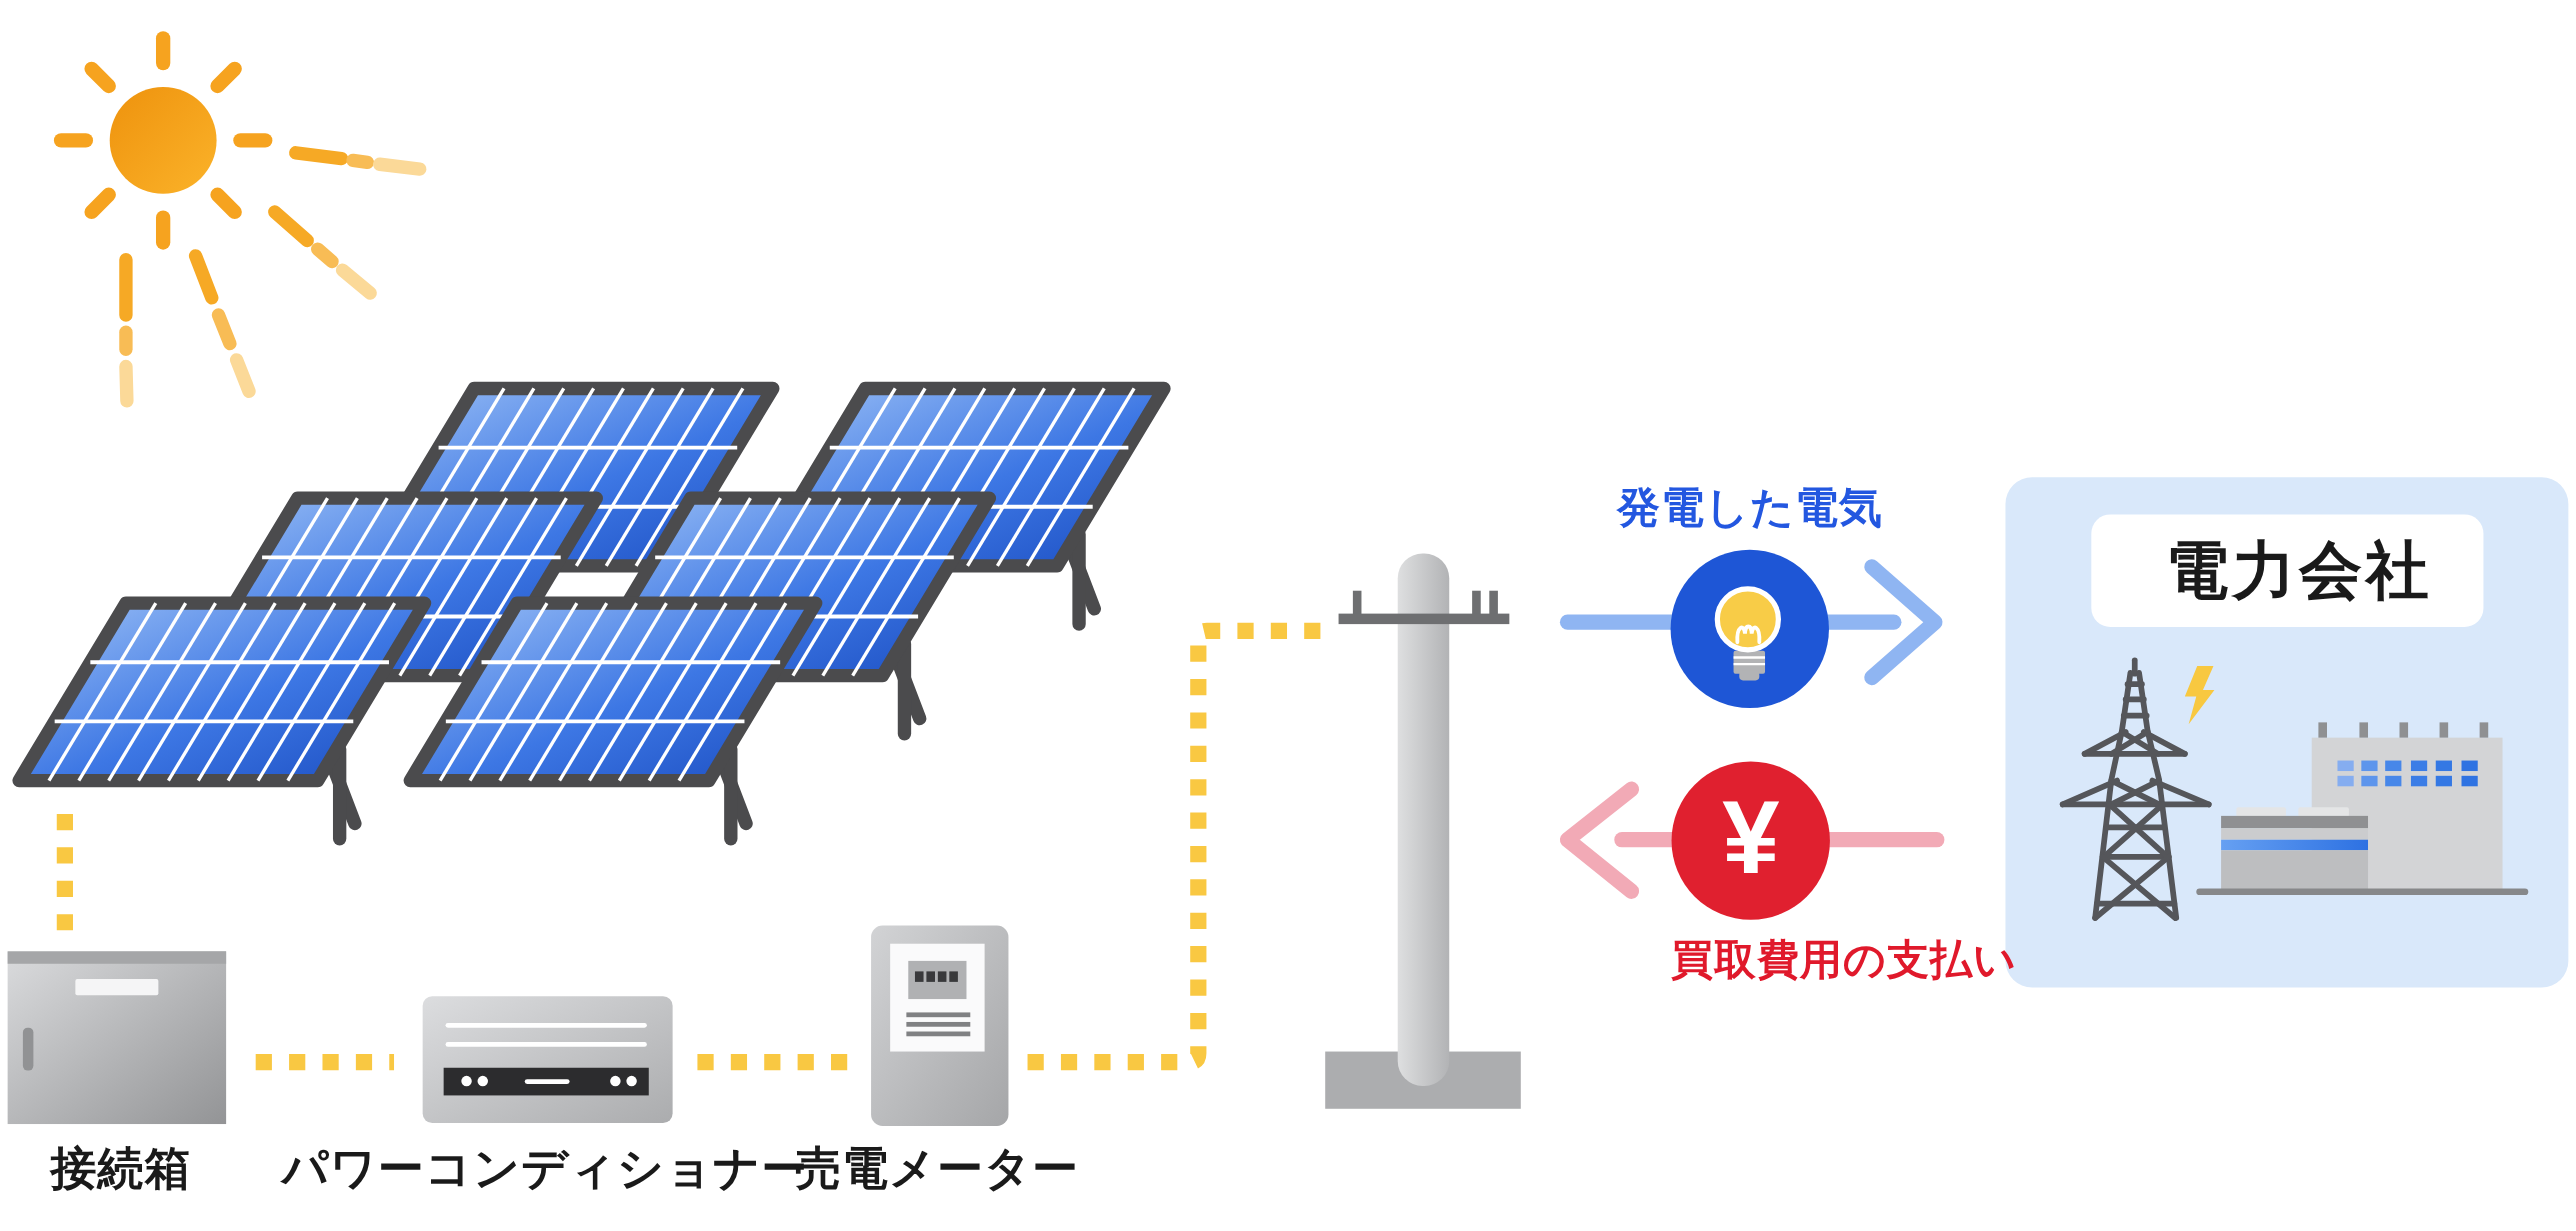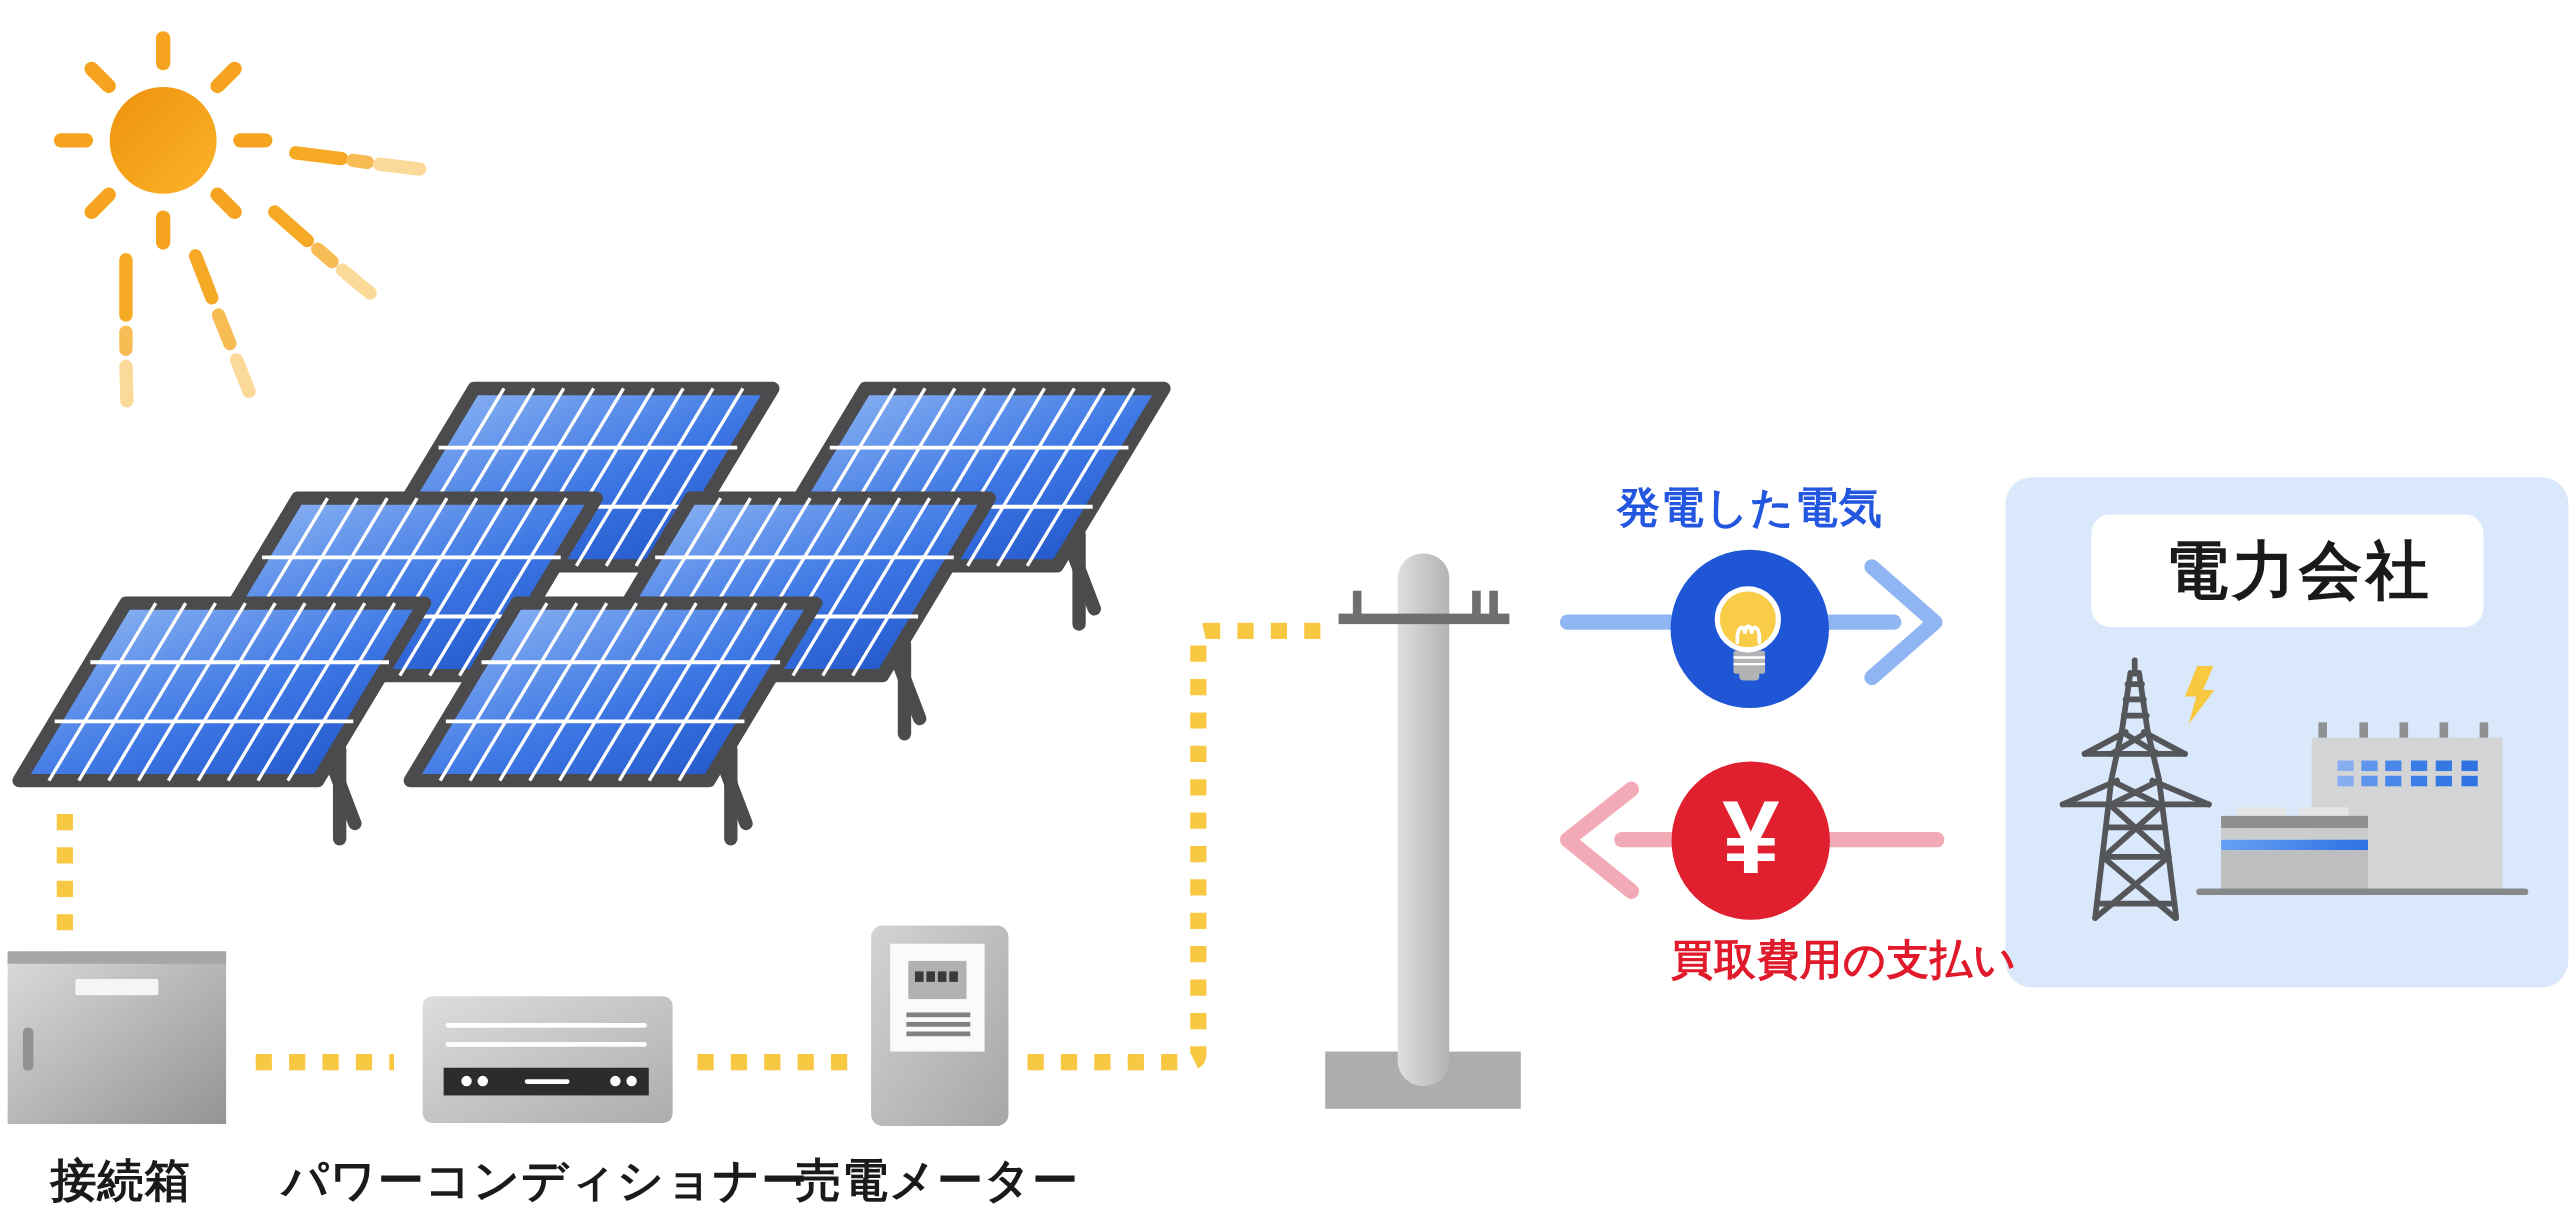--- a/index.html
+++ b/index.html
@@ -12,21 +12,21 @@
   }
   .stage svg{position:absolute;left:0;top:0;}
   .lbl{
     position:absolute;
     transform:translate(-50%,-50%);
     font-weight:700;
     white-space:nowrap;
     color:#1a1a1a;
     letter-spacing:1px;
   }
-  .lbl.device{font-size:46px;margin-top:12px;}
+  .lbl.device{font-size:46px;}
   .lbl.flow-blue{font-size:43px;color:#2357E0;text-align:right;}
   .lbl.flow-red{font-size:42px;color:#E0192B;}
   .lbl.company{font-size:63px;letter-spacing:3.8px;margin-left:12px;}
   .lbl.yen{font-size:103px;color:#ffffff;letter-spacing:0;}
 </style>
 </head>
 <body>
 
 <div class="stage">
 

